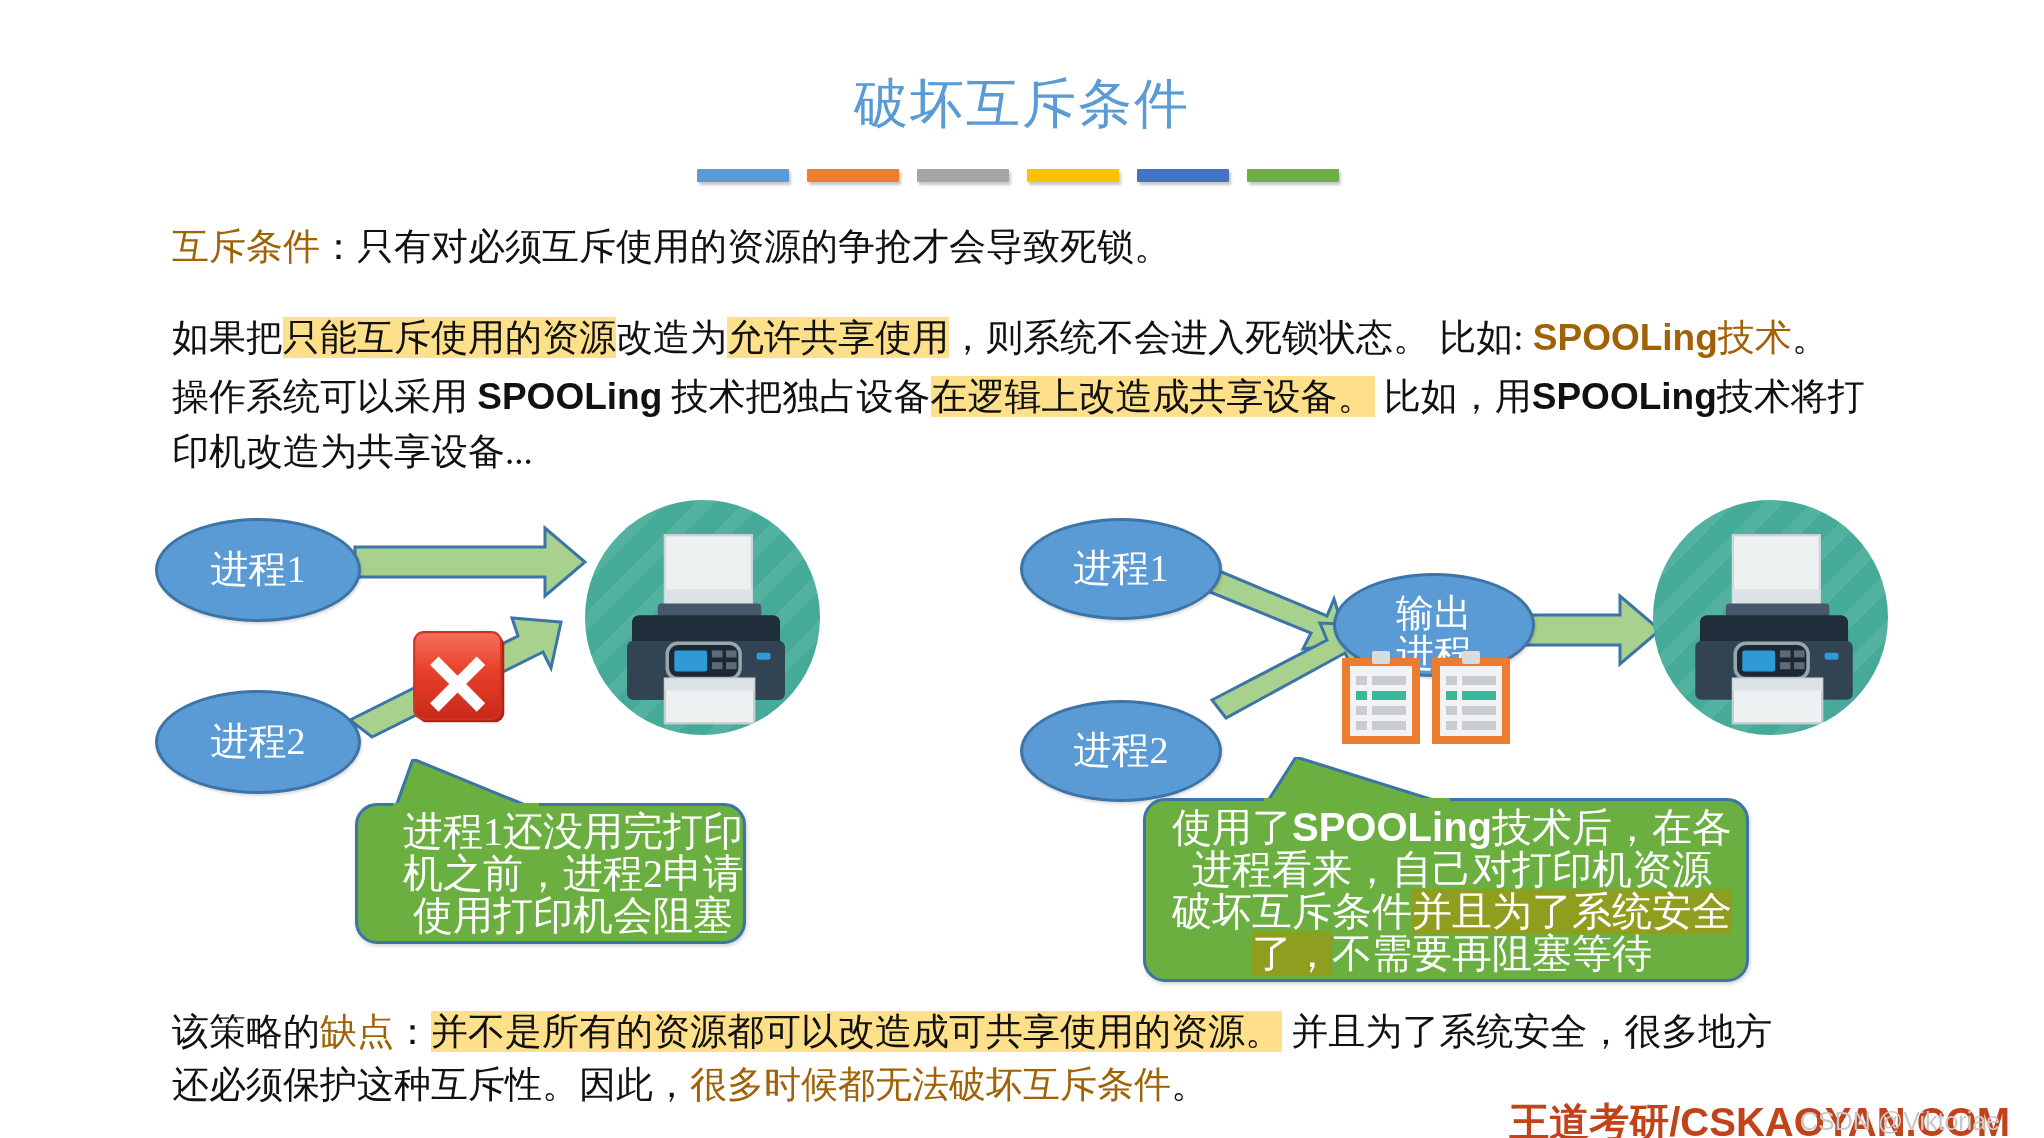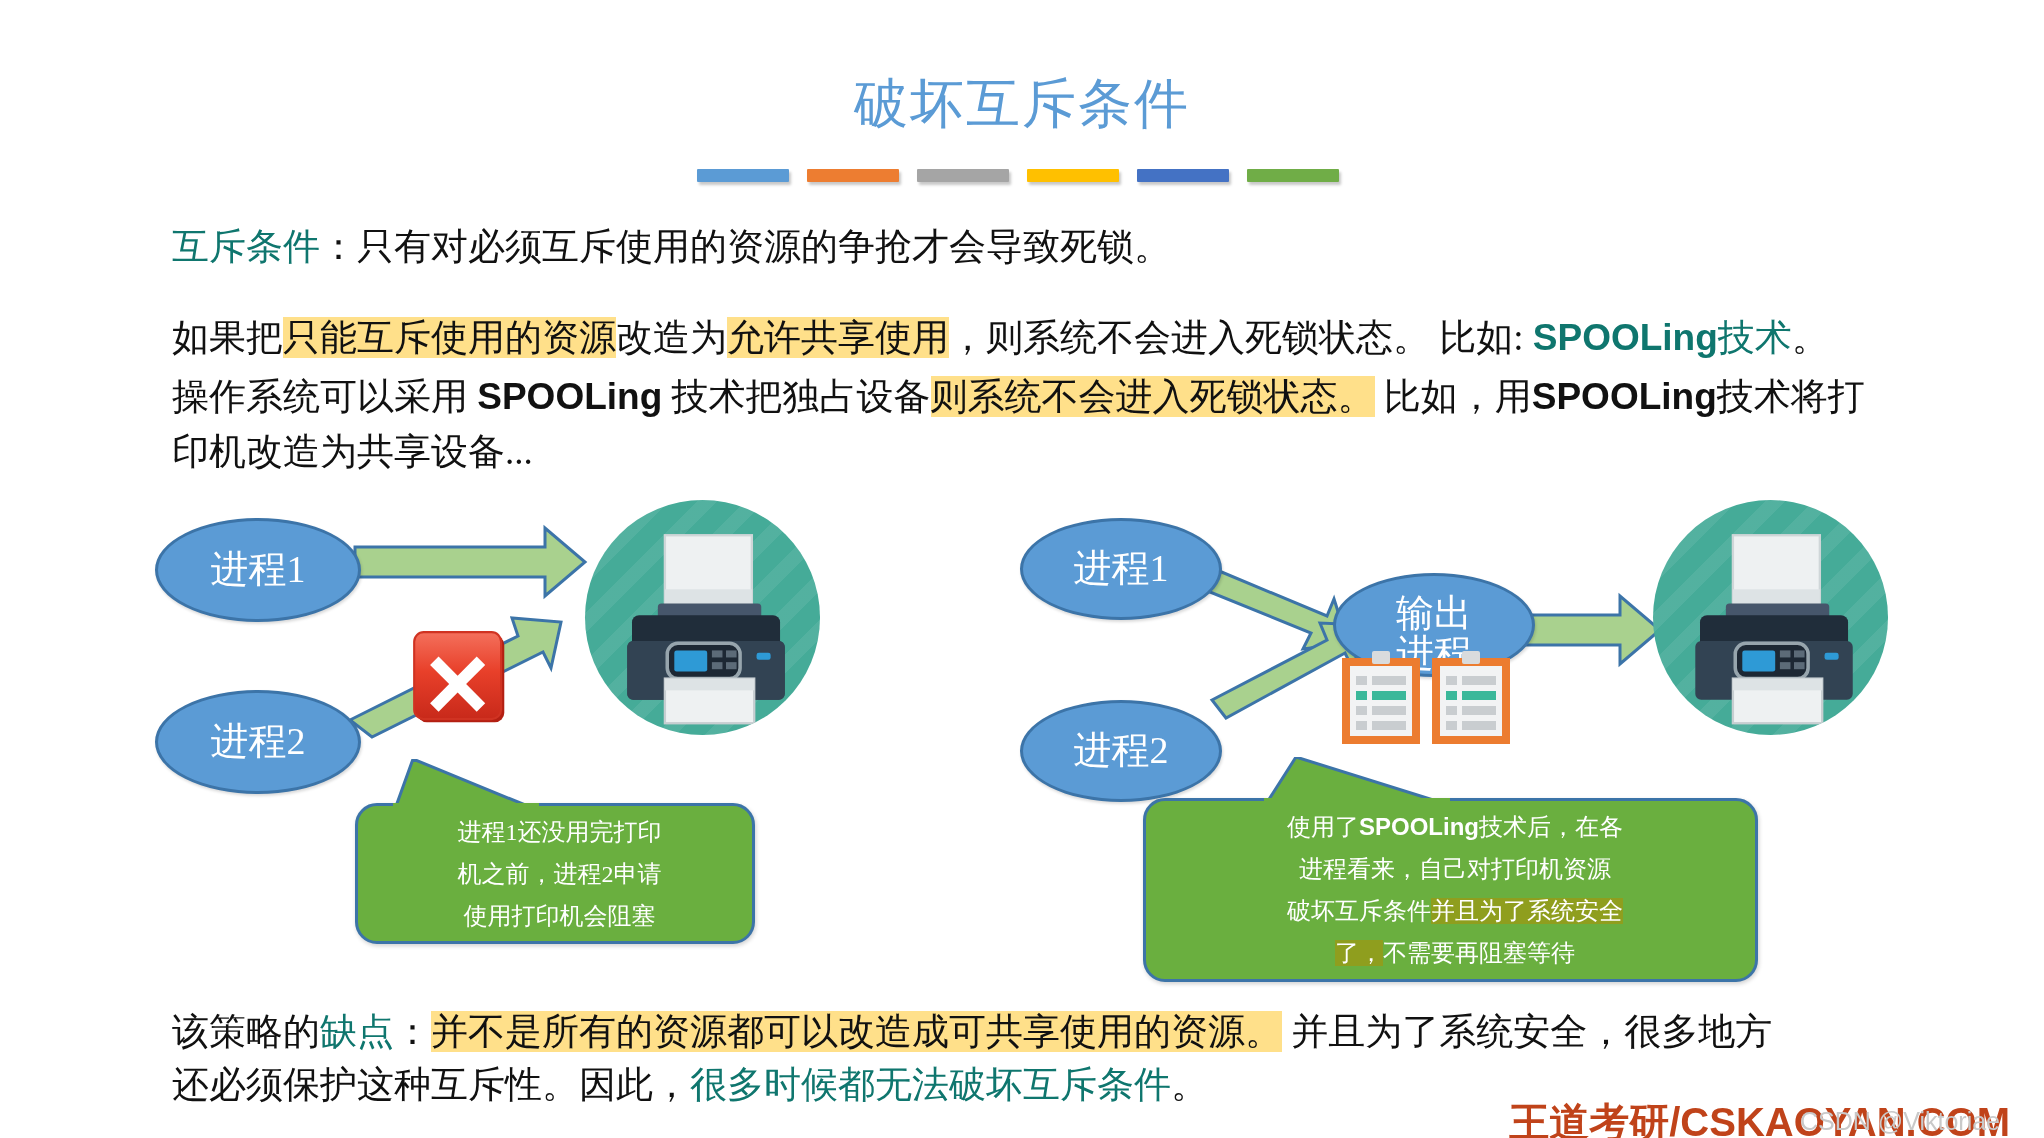--- a/index.html
+++ b/index.html
@@ -14,21 +14,21 @@
          font-size:54px;color:#5b9bd5;letter-spacing:2px;font-weight:400;}
 
   .barrow{position:absolute;left:697px;top:141px;width:650px;height:14px;}
   .bar{position:absolute;top:0;height:13px;border-radius:1px;
        box-shadow:2px 3px 3px rgba(0,0,0,0.22);}
 
   
   .para{position:absolute;color:#111;
         font-family:"Liberation Serif","DejaVu Serif",serif;
         font-size:37px;line-height:58px;white-space:nowrap;}
-  .red{color:#0f766e;}
+  .red{color:#a16207;}
   .hl{background:#ffe08a;}
   .sans{font-family:"Liberation Sans","DejaVu Sans",sans-serif;font-weight:bold;}
 
   .p1{left:172px;top:190px;}
   .p2{left:172px;top:281px;}
   .p3{left:172px;top:340px;}
   .p4{left:172px;top:395px;}
   .p5{left:172px;top:975px;}
   .p6{left:172px;top:1028px;}
 
@@ -43,23 +43,23 @@
 
   .printer-circle{position:absolute;border-radius:50%;background:#45ab98;
                   overflow:hidden;}
   .printer-circle .stripes{position:absolute;inset:0;
         background:repeating-linear-gradient(-45deg,
           rgba(255,255,255,0.075) 0 14px, rgba(255,255,255,0) 14px 34px);}
 
   .callout{position:absolute;background:#6aaf3f;border:3px solid #3c74a8;
            border-radius:22px;color:#ffffff;text-align:center;
            font-family:"Liberation Serif","DejaVu Serif",serif;
-           font-size:24px;line-height:42px;
-           display:flex;align-items:center;justify-content:center;
-           box-shadow:1px 2px 4px rgba(0,0,0,0.18);padding-left:9px;}
+           font-size:40px;line-height:42px;
+           display:flex;align-items:center;justify-content:flex-end;
+           box-shadow:1px 2px 4px rgba(0,0,0,0.18);}
 
   .olive{background:#8f9e1e;}
 
   
   .footer{position:absolute;right:34px;bottom:16px;
           font-family:"Liberation Sans","DejaVu Sans",sans-serif;
           font-size:40px;color:#c0431a;letter-spacing:0px;white-space:nowrap;font-weight:bold;}
   .wm{position:absolute;right:44px;bottom:30px;
       font-family:"Liberation Sans","DejaVu Sans",sans-serif;
       font-size:25px;color:#c9c9c9;white-space:nowrap;}
@@ -75,21 +75,21 @@
     <span class="bar" style="left: 0px; width: 92px; background: rgb(91, 155, 213);"></span>
     <span class="bar" style="left: 110px; width: 92px; background: rgb(237, 125, 49);"></span>
     <span class="bar" style="left: 220px; width: 92px; background: rgb(165, 165, 165);"></span>
     <span class="bar" style="left: 330px; width: 92px; background: rgb(255, 192, 0);"></span>
     <span class="bar" style="left: 440px; width: 92px; background: rgb(68, 114, 196);"></span>
     <span class="bar" style="left: 550px; width: 92px; background: rgb(112, 173, 71);"></span>
   </div>
 
   <div class="para p1"><span class="red">互斥条件</span><span>：只有对必须互斥使用的资源的争抢才会导致死锁。</span></div>
   <div class="para p2"><span>如果把</span><span class="hl">只能互斥使用的资源</span><span>改造为</span><span class="hl">允许共享使用</span><span>，则系统不会进入死锁状态。 比如: </span><span class="red sans">SPOOLing</span><span class="red">技术</span><span>。</span></div>
-  <div class="para p3"><span>操作系统可以采用 </span><span class="sans">SPOOLing</span><span> 技术把独占设备</span><span class="hl">则系统不会进入死锁状态。</span><span> 比如，用</span><span class="sans">SPOOLing</span><span>技术将打</span></div>
+  <div class="para p3"><span>操作系统可以采用 </span><span class="sans">SPOOLing</span><span> 技术把独占设备</span><span class="hl">在逻辑上改造成共享设备。</span><span> 比如，用</span><span class="sans">SPOOLing</span><span>技术将打</span></div>
   <div class="para p4"><span>印机改造为共享设备...</span></div>
   <div class="para p5"><span>该策略的</span><span class="red">缺点</span><span>：</span><span class="hl">并不是所有的资源都可以改造成可共享使用的资源。</span><span> 并且为了系统安全，很多地方</span></div>
   <div class="para p6"><span>还必须保护这种互斥性。因此，</span><span class="red">很多时候都无法破坏互斥条件</span><span>。</span></div>
 
   <svg class="arrows-left" width="2044" height="1138" style="position:absolute;left:0;top:0;pointer-events:none;">
 
     <polygon points="355,519 545,519 545,500 585,534 545,568 545,549 355,549" fill="#a9d18e" stroke="#3c74a8" stroke-width="3"></polygon>
 
     <polygon points="350,692 518,608 512,590 561,594 551,640 543,624 372,709" fill="#a9d18e" stroke="#3c74a8" stroke-width="3"></polygon>
   </svg>

